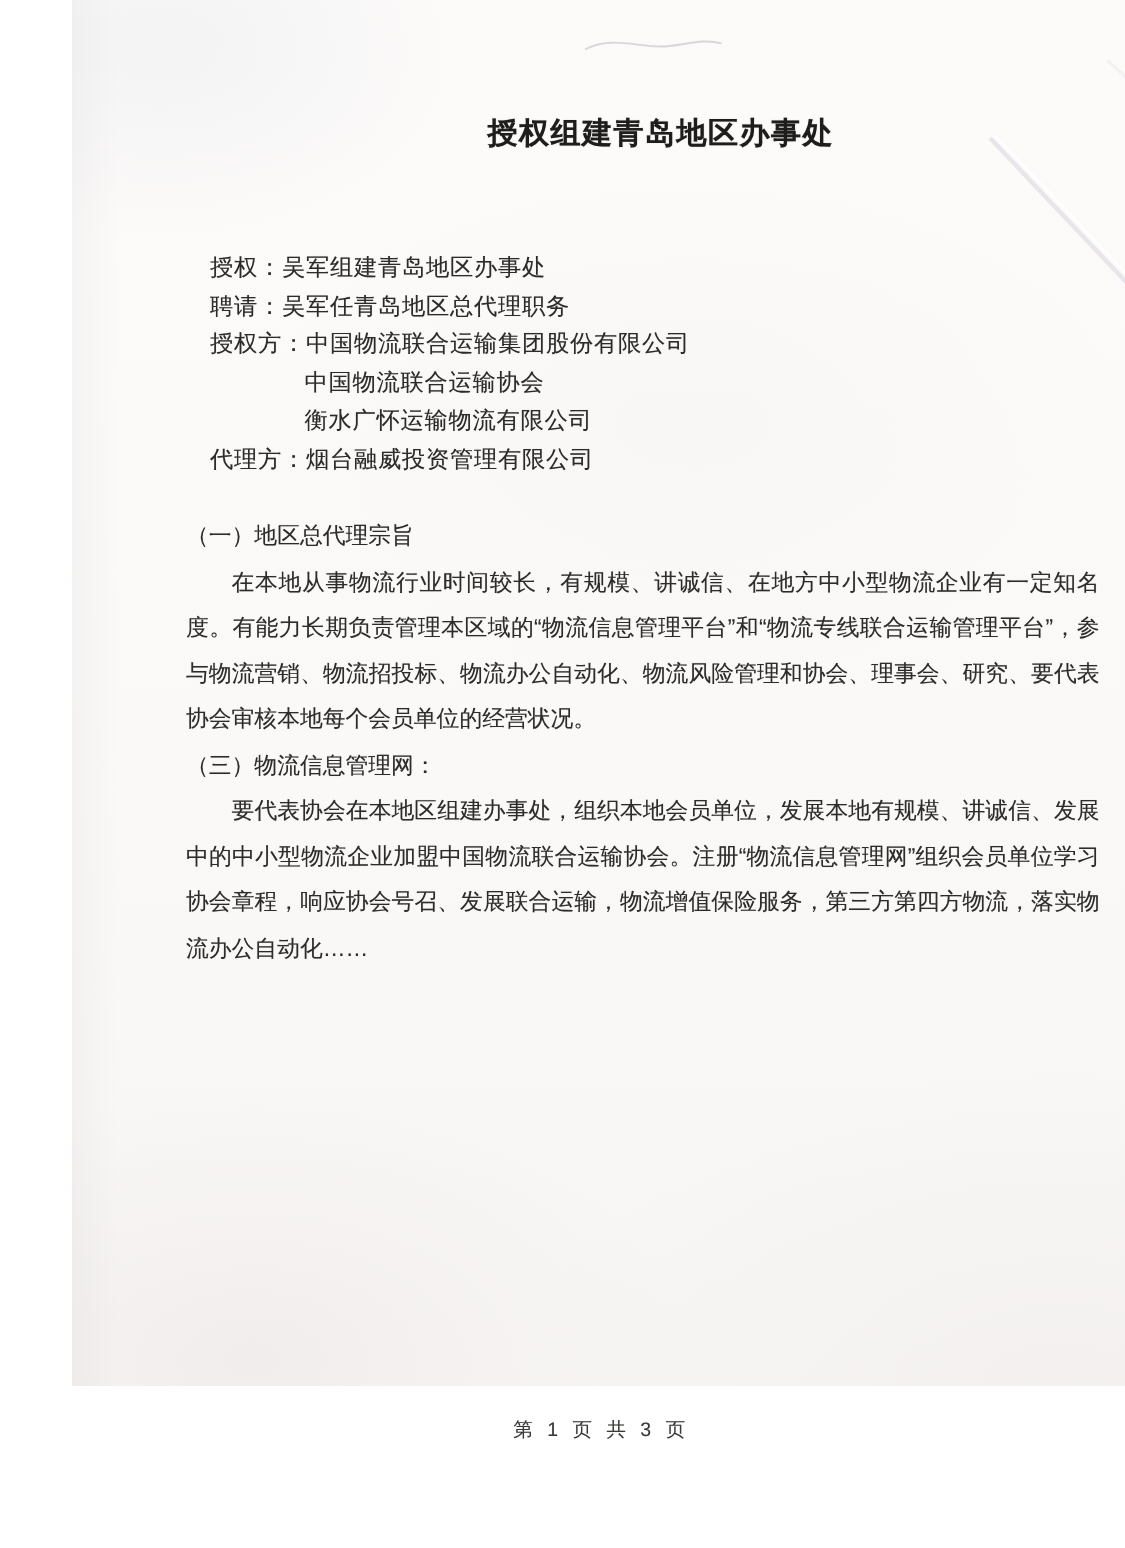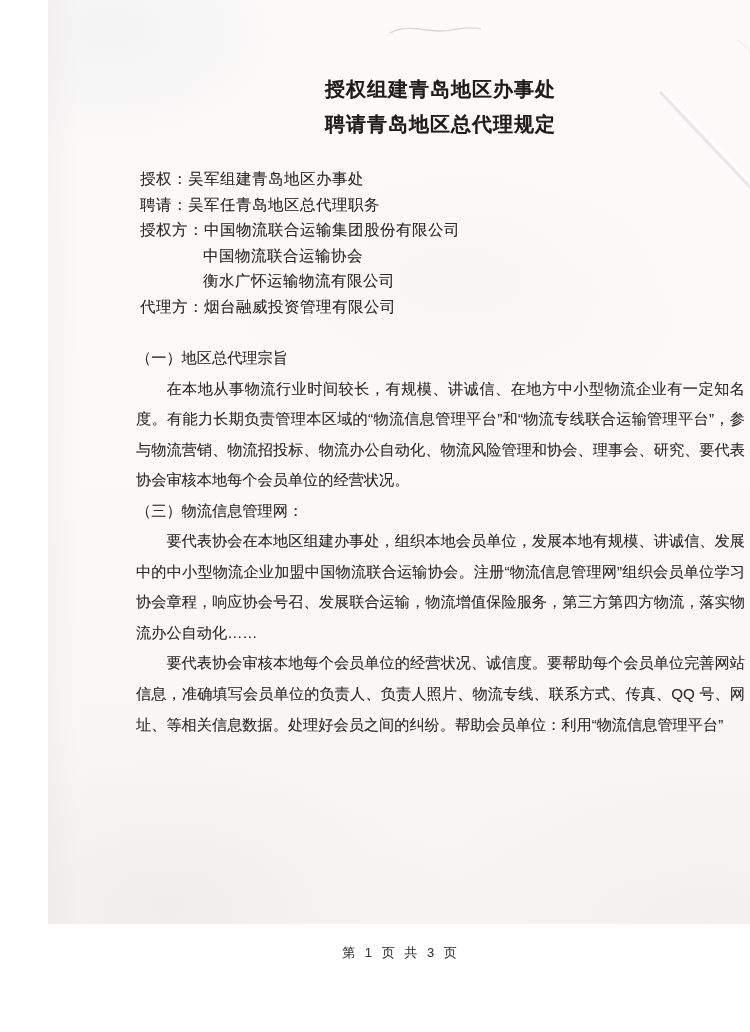--- a/index.html
+++ b/index.html
@@ -47,21 +47,21 @@
     font-size: 15.5px;
     line-height: 25.6px;
     letter-spacing: 0.5px;
     color: #2c2b29;
     text-shadow: 0 0 0.5px rgba(40,40,40,0.35);
     white-space: nowrap;
   }
   .h-line.indent { padding-left: 63px; }
   .body-block {
     position: absolute;
-    left: 88px; top: 343px; width: 609px;
+    left: 76px; top: 343px; width: 609px;
   }
   .para {
     margin: 0;
     font-size: 15.2px;
     line-height: 30.55px;
     color: #2d2c2a;
     text-align: justify;
     text-justify: inter-ideograph;
     text-shadow: 0 0 0.5px rgba(40,40,40,0.32);
   }
@@ -87,35 +87,33 @@
     <svg width="750" height="1032" viewBox="0 0 750 1032">
       <path d="M342,33 C358,24 376,31 392,31 C406,31 420,25 433,29" stroke="#b5b4bc" stroke-width="1.3" fill="none" opacity="0.5"></path>
       <path d="M612,92 L752,240" stroke="#e2e1e7" stroke-width="3" fill="none" opacity="0.8"></path>
       <path d="M615,90 L755,237" stroke="#ffffff" stroke-width="1.5" fill="none" opacity="0.9"></path>
       <path d="M690,40 L750,95" stroke="#eceaee" stroke-width="2" fill="none" opacity="0.6"></path>
     </svg>
   </div>
 
   <div class="title-block">
     <div class="title-line">授权组建青岛地区办事处</div>
-    <div class="title-line">聘请青岛地区总代理规定</div>
   </div>
 
   <div class="header-block">
     <div class="h-line">授权：吴军组建青岛地区办事处</div>
     <div class="h-line">聘请：吴军任青岛地区总代理职务</div>
     <div class="h-line">授权方：中国物流联合运输集团股份有限公司</div>
     <div class="h-line indent">中国物流联合运输协会</div>
     <div class="h-line indent">衡水广怀运输物流有限公司</div>
     <div class="h-line">代理方：烟台融威投资管理有限公司</div>
   </div>
 
   <div class="body-block">
     <p class="para heading">（一）地区总代理宗旨</p>
     <p class="para body-text">在本地从事物流行业时间较长，有规模、讲诚信、在地方中小型物流企业有一定知名度。有能力长期负责管理本区域的“物流信息管理平台”和“物流专线联合运输管理平台”，参与物流营销、物流招投标、物流办公自动化、物流风险管理和协会、理事会、研究、要代表协会审核本地每个会员单位的经营状况。</p>
     <p class="para heading">（三）物流信息管理网：</p>
     <p class="para body-text">要代表协会在本地区组建办事处，组织本地会员单位，发展本地有规模、讲诚信、发展中的中小型物流企业加盟中国物流联合运输协会。注册“物流信息管理网”组织会员单位学习协会章程，响应协会号召、发展联合运输，物流增值保险服务，第三方第四方物流，落实物流办公自动化……</p>
-    <p class="para body-text">要代表协会审核本地每个会员单位的经营状况、诚信度。要帮助每个会员单位完善网站信息，准确填写会员单位的负责人、负责人照片、物流专线、联系方式、传真、QQ 号、网址、等相关信息数据。处理好会员之间的纠纷。帮助会员单位：利用“物流信息管理平台”</p>
   </div>
 
   <div class="footer">第 1 页 共 3 页</div>
 
 </div>
 
 </body></html>

